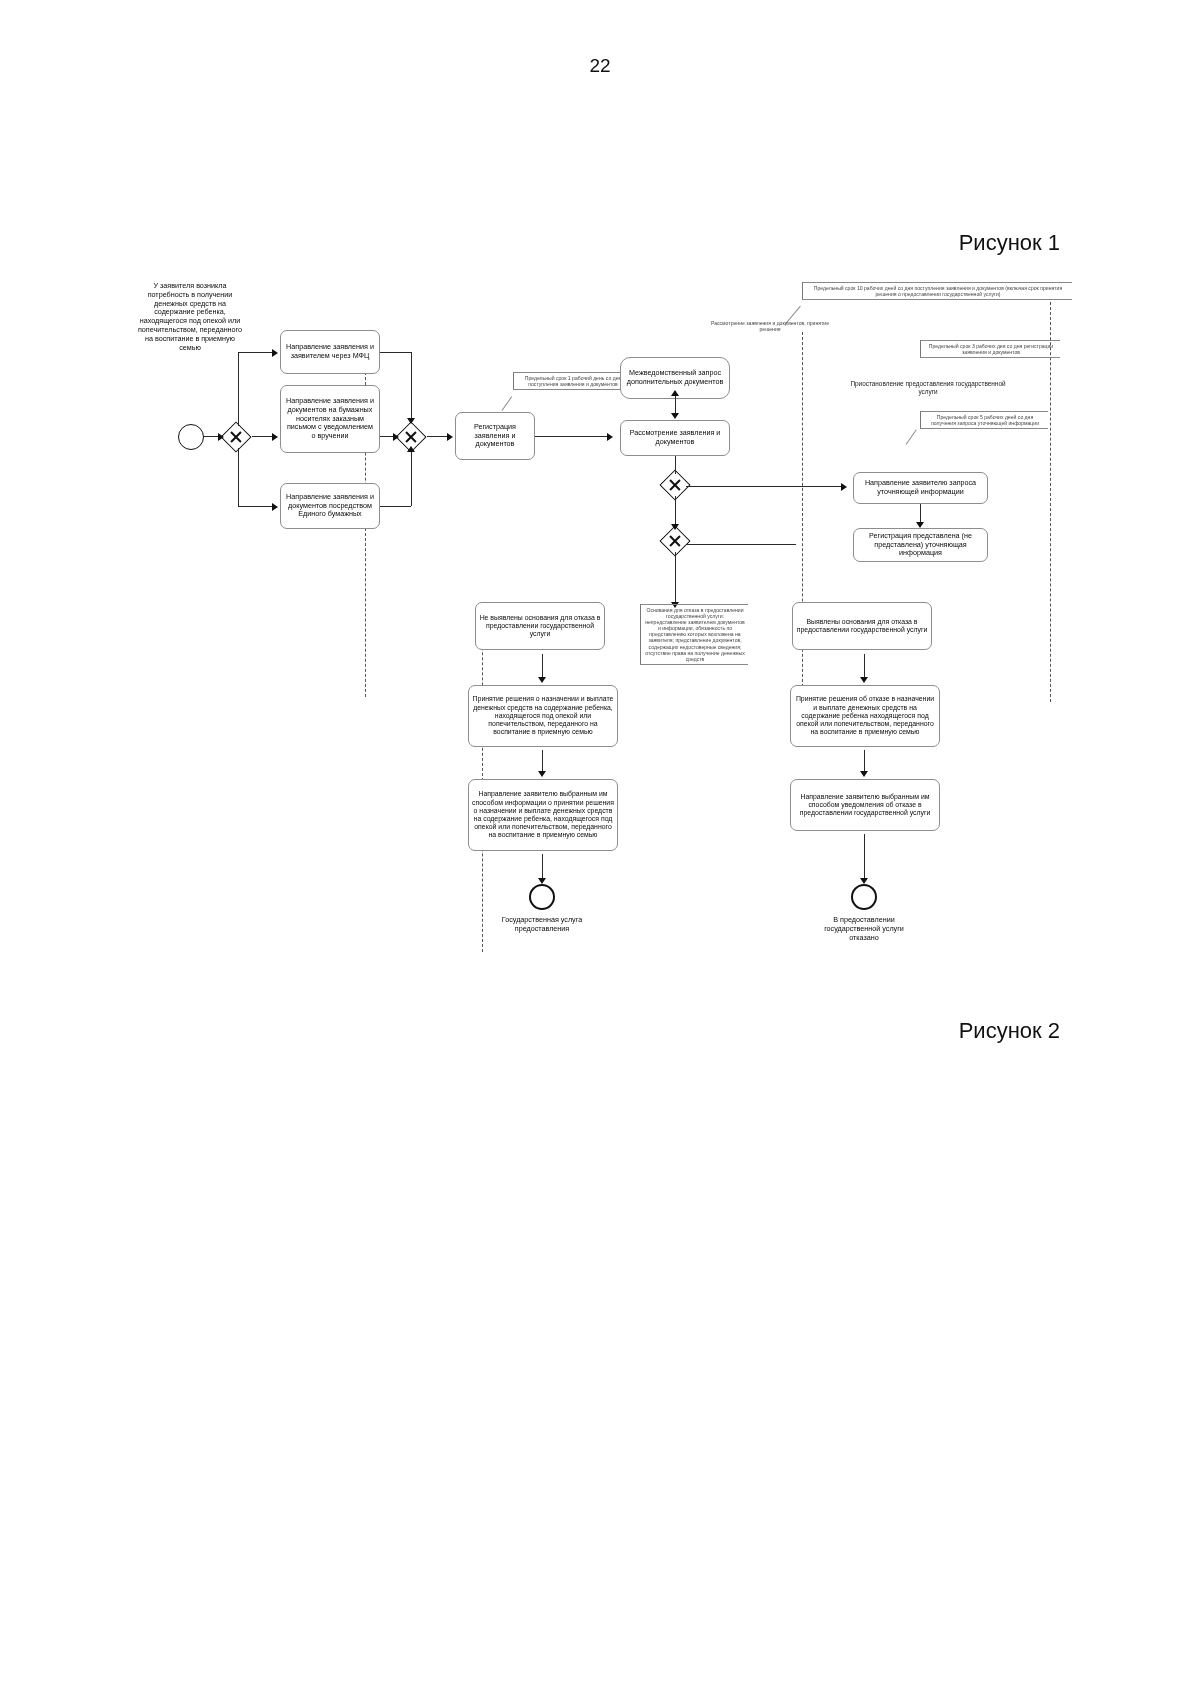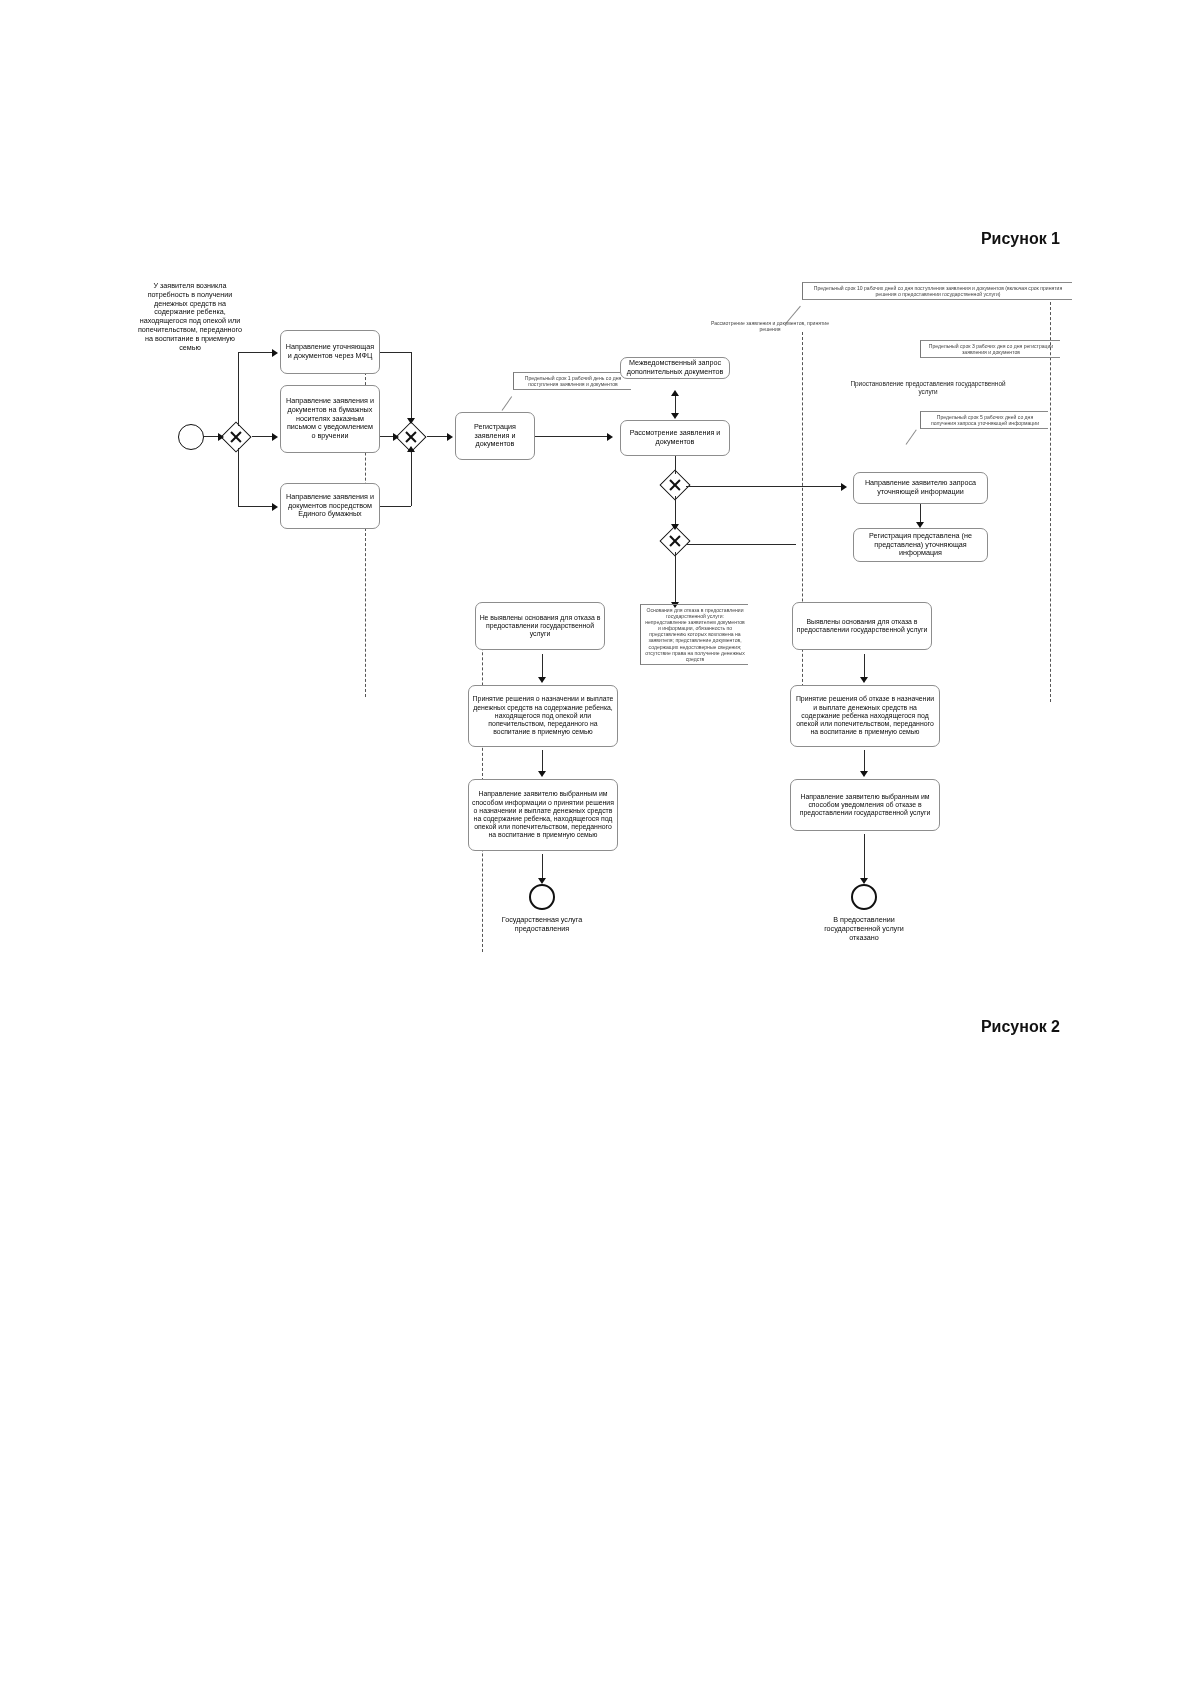--- a/index.html
+++ b/index.html
@@ -18,21 +18,21 @@
     text-align:center;font-size:19px;color:#111;
   }
 
   .doc-title{
     position:absolute;top:98px;left:140px;width:920px;
     text-align:center;font-weight:bold;font-size:21.5px;
     line-height:27px;letter-spacing:-0.1px;
   }
 
   .fig-caption{
-    position:absolute;right:140px;font-size:16px;color:#111;font-weight:bold;
+    position:absolute;right:140px;font-size:22px;color:#111;
   }
   .fig1{top:230px;}
   .fig2{top:1018px;}
 
   
   .diagram{
     position:absolute;left:130px;top:272px;width:950px;height:680px;
     font-size:7.2px;line-height:8.6px;color:#0a0a0a;
   }
 
@@ -104,41 +104,42 @@
     position:absolute;width:0;
     border-left:1px dashed #555;
   }
   .leader{position:absolute;background:#8a8a8a;height:1px;transform-origin:left center;}
 </style>
 </head>
 <body>
 
 <div class="page">
 
+  <div class="page-number">22</div>
 
 
   <div class="fig-caption fig1">Рисунок 1</div>
   <div class="fig-caption fig2">Рисунок 2</div>
 
   <div class="diagram">
 
     <div class="pool-sep" style="left:235px;top:95px;height:330px;"></div>
     <div class="pool-sep" style="left:352px;top:330px;height:350px;"></div>
     <div class="pool-sep" style="left:672px;top:60px;height:360px;"></div>
     <div class="pool-sep" style="left:920px;top:30px;height:400px;"></div>
 
     <div class="plain-label" style="left:6px;top:10px;width:108px;">У заявителя возникла потребность в получении денежных средств на содержание ребенка, находящегося под опекой или попечительством, переданного на воспитание в приемную семью</div>
 
     <div class="event start" style="left:48px;top:152px;"></div>
 
     <div class="gateway" style="left:95px;top:154px;"></div>
     <div class="ln lh" style="left:74px;top:164px;width:14px;"></div>
     <div class="arrow-r" style="left:88px;top:161px;"></div>
 
-    <div class="task" style="left:150px;top:58px;width:100px;height:44px;">Направление уточняющая и документов через МФЦ</div>
+    <div class="task" style="left:150px;top:58px;width:100px;height:44px;">Направление заявления и заявителем через МФЦ</div>
 
     <div class="task" style="left:150px;top:113px;width:100px;height:68px;">Направление заявления и документов на бумажных носителях заказным письмом с уведомлением о вручении</div>
 
     <div class="task" style="left:150px;top:211px;width:100px;height:46px;">Направление заявления и документов посредством Единого бумажных</div>
 
     <div class="ln lh" style="left:122px;top:164px;width:20px;"></div>
     <div class="arrow-r" style="left:142px;top:161px;"></div>
 
     <div class="ln lv" style="left:108px;top:80px;height:74px;"></div>
     <div class="ln lh" style="left:108px;top:80px;width:34px;"></div>
@@ -166,21 +167,21 @@
     <div class="task" style="left:325px;top:140px;width:80px;height:48px;">Регистрация заявления и документов</div>
 
     <div class="annot" style="left:383px;top:100px;width:118px;">Предельный срок 1 рабочий день со дня поступления заявления и документов</div>
     <div class="leader" style="left:372px;top:138px;width:17px;transform:rotate(-55deg);"></div>
 
     <div class="annot" style="left:672px;top:10px;width:270px;">Предельный срок 10 рабочих дней со дня поступления заявления и документов (включая срок принятия решения о предоставлении государственной услуги)</div>
     <div class="leader" style="left:655px;top:52px;width:24px;transform:rotate(-50deg);"></div>
 
     <div class="annot noline" style="left:575px;top:48px;width:130px;">Рассмотрение заявления и документов, принятие решения</div>
 
-    <div class="task" style="left:490px;top:85px;width:110px;height:22px;">Межведомственный запрос дополнительных документов</div>
+    <div class="task" style="left:490px;top:85px;width:110px;height:42px;border-radius:10px;">Межведомственный запрос дополнительных документов</div>
 
     <div class="task" style="left:490px;top:148px;width:110px;height:36px;">Рассмотрение заявления и документов</div>
 
     <div class="ln lh" style="left:405px;top:164px;width:72px;"></div>
     <div class="arrow-r" style="left:477px;top:161px;"></div>
 
     <div class="ln lv" style="left:545px;top:123px;height:18px;"></div>
     <div class="arrow-d" style="left:541px;top:141px;"></div>
     <div class="arrow-u" style="left:541px;top:118px;"></div>
 

